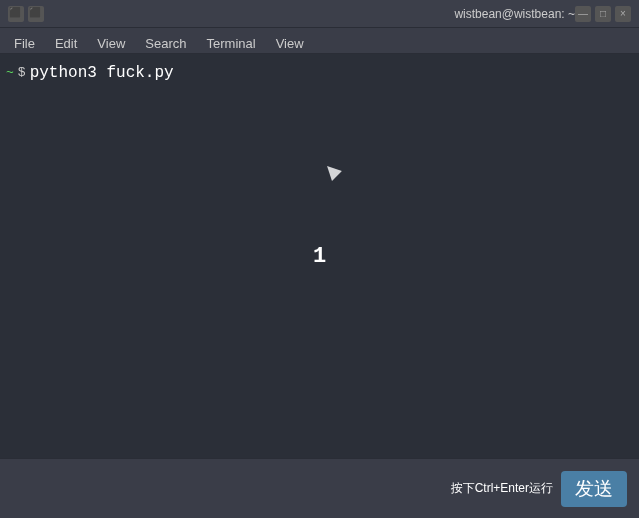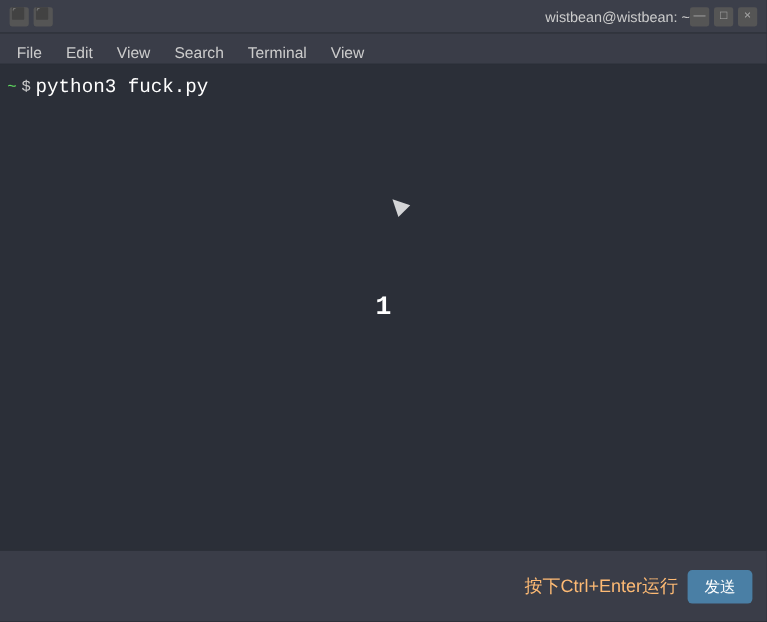--- a/index.html
+++ b/index.html
@@ -118,29 +118,29 @@
       height: 60px;
       border-top: 1px solid #2a2d36;
       display: flex;
       align-items: center;
       justify-content: flex-end;
       padding: 0 12px;
       gap: 8px;
       flex-shrink: 0;
     }
     .bottom-hint {
-      color: #fdba74;
-      font-family: sans-serif;
-      font-size: 15px;
+      color: #ffffff;
+      font-family: sans-serif;
+      font-size: 12px;
     }
     .send-btn {
       background: #4a7fa5;
       color: #ffffff;
       font-family: sans-serif;
-      font-size: 13px;
+      font-size: 19px;
       border: none;
       border-radius: 4px;
       padding: 5px 14px;
       cursor: pointer;
     }
 
     
     .mouse-cursor {
       position: absolute;
       top: 110px;

